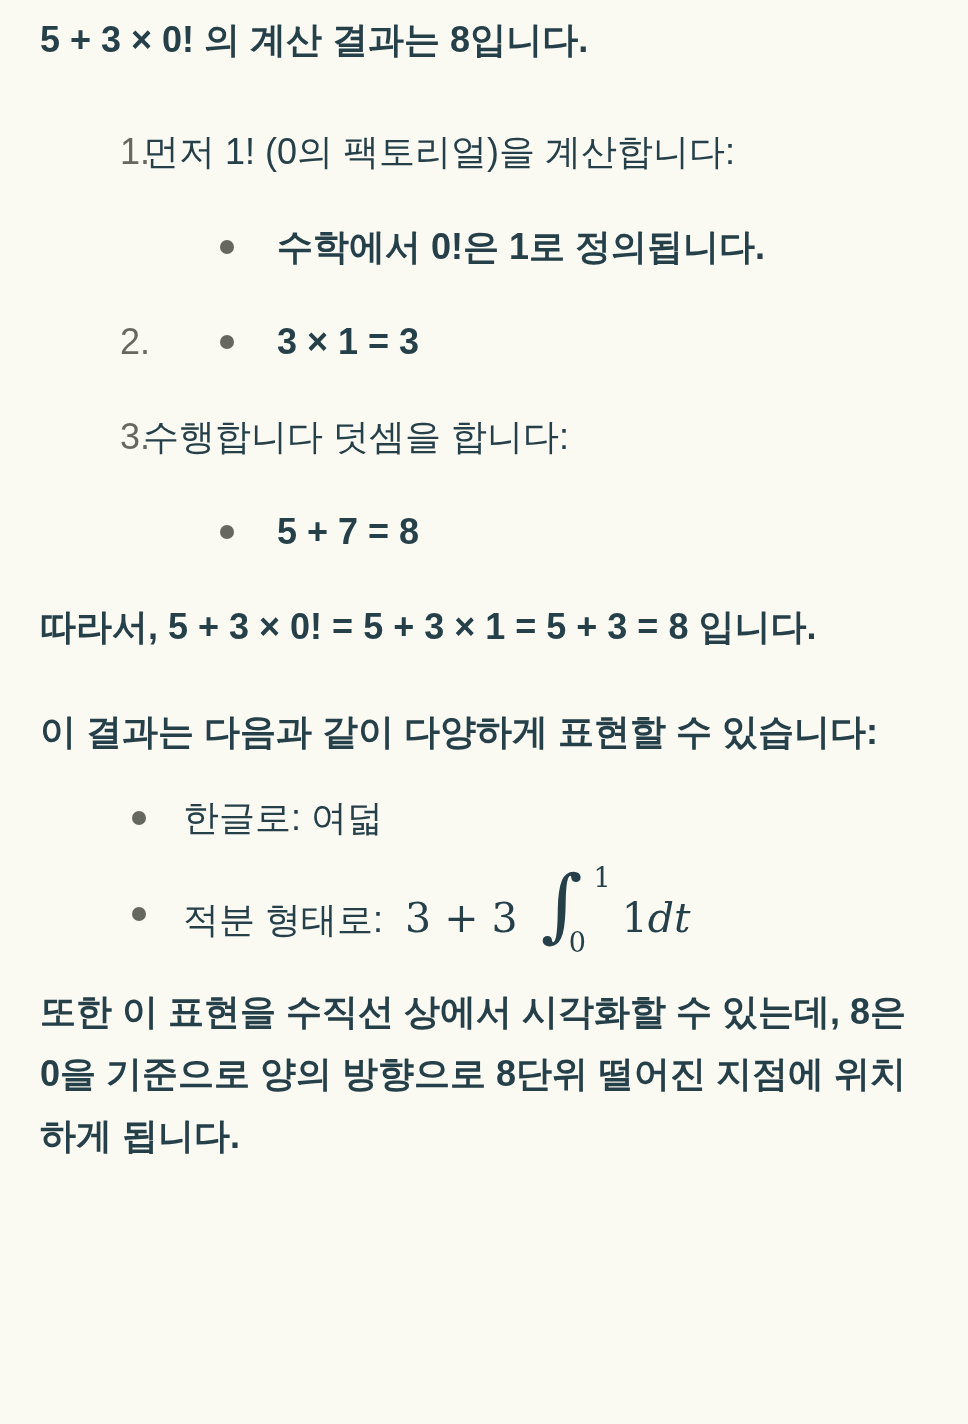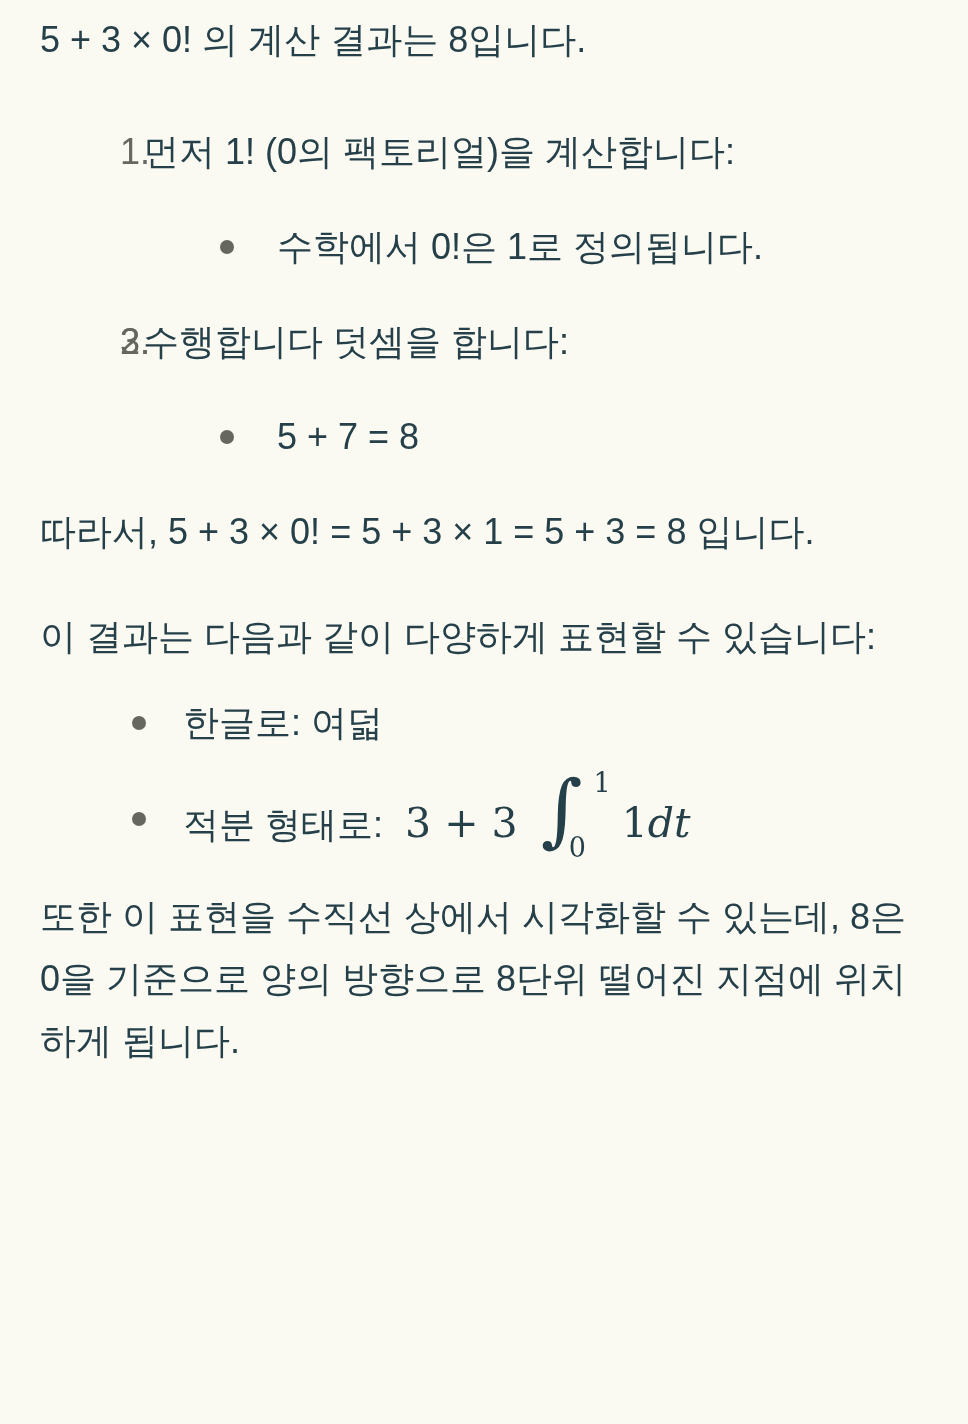--- a/index.html
+++ b/index.html
@@ -12,42 +12,42 @@
   body{
     width:968px;height:1424px;overflow:hidden;
     background:var(--bg);
     color:var(--text);
     font-family:"Liberation Sans","DejaVu Sans",sans-serif;
     font-size:36px;line-height:62px;
   }
   .page{padding:9px 40px 0 40px;}
 
   .row{position:relative;}
-  .para{margin:0;}
+  .para{margin:0;font-weight:bold;}
 
   
   .mb-intro{margin-bottom:50px;}
   .mb-heading{margin-bottom:22px;}
   .mb-step{margin-bottom:33px;}
   .mb-sub{margin-bottom:33px;}
   .mb-conclusion{margin-bottom:43px;}
   .mb-rep-heading{margin-bottom:24px;}
   .mb-rep{margin-bottom:21px;}
   .mb-rep-math{margin-bottom:24px;}
 
   
   .row-step{padding-left:103px;}
   .step-num{
     position:absolute;left:80px;top:0;
     color:var(--marker);
   }
   .step-text{display:inline;}
 
   
-  .row-sub{padding-left:237px;}
+  .row-sub{padding-left:237px;font-weight:bold;}
   .row-sub .bullet{left:180px;}
 
   
   .row-rep{padding-left:143px;}
   .row-rep .bullet{left:92px;}
 
   .bullet{
     position:absolute;top:50%;margin-top:-7px;
     width:14px;height:14px;border-radius:50%;
     background:var(--marker);
@@ -94,20 +94,24 @@
     <span class="step-text">먼저 1! (0의 팩토리얼)을 계산합니다:</span>
   </div>
   <div class="row row-sub mb-sub">
     <span class="bullet"></span>
     <span>수학에서 0!은 1로 정의됩니다.</span>
   </div>
 
   <div class="row row-step mb-step">
     <span class="step-num">2.</span>
   </div>
+  <div class="row row-sub mb-sub">
+    <span class="bullet"></span>
+    <span>3 × 1 = 3</span>
+  </div>
 
   <div class="row row-step mb-step">
     <span class="step-num">3.</span>
     <span class="step-text">수행합니다 덧셈을 합니다:</span>
   </div>
   <div class="row row-sub mb-sub">
     <span class="bullet"></span>
     <span>5 + 7 = 8</span>
   </div>
 

